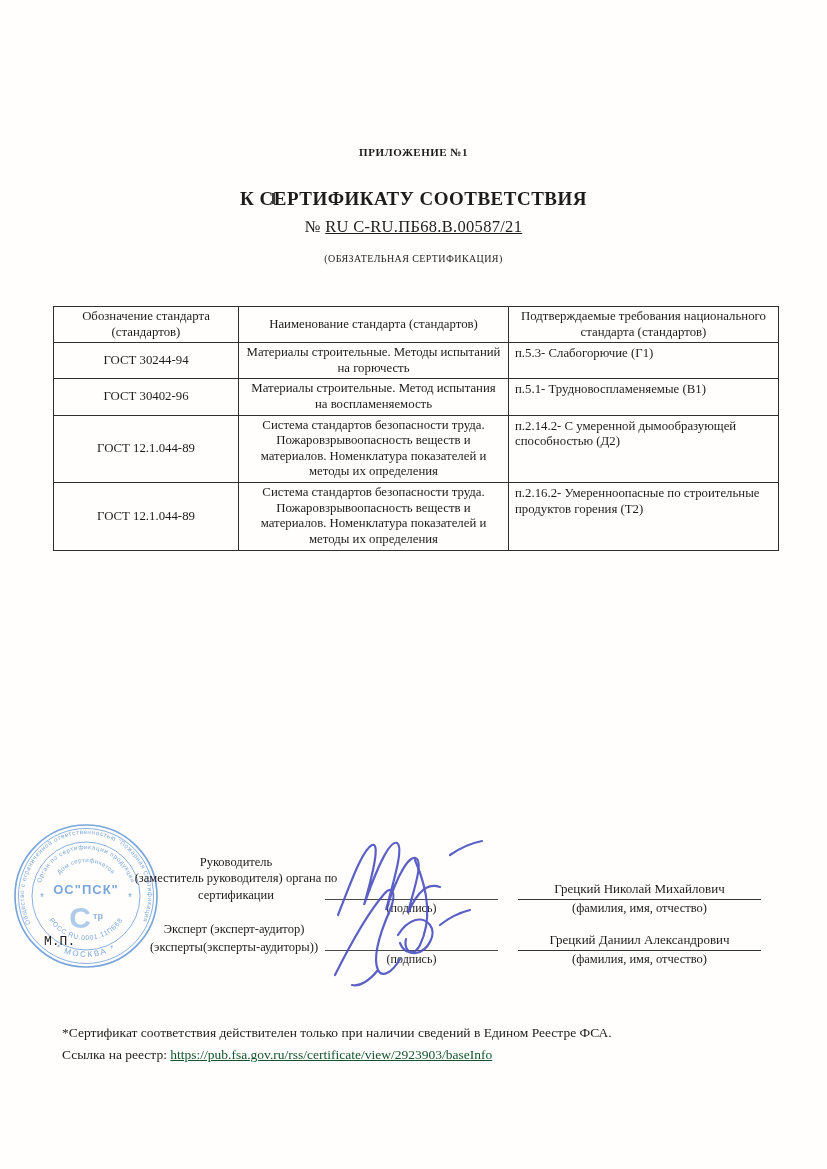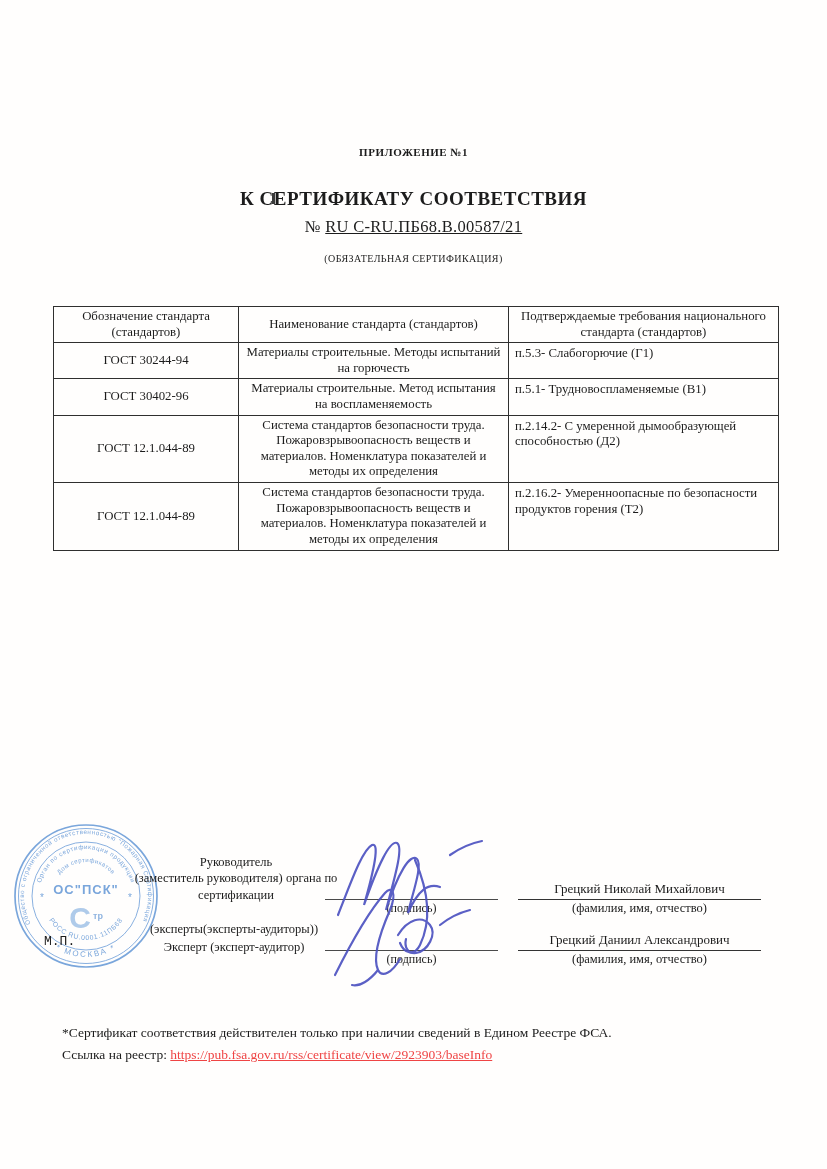--- a/index.html
+++ b/index.html
@@ -41,21 +41,21 @@
   .scap2 { left:325px; top:952px; width:173px; font-size:12px; }
 
   .nline1 { left:518px; top:899px; width:243px; border-top:1.5px solid #333; }
   .nline2 { left:518px; top:950px; width:243px; border-top:1.5px solid #333; }
   .name1 { left:518px; top:881px; width:243px; font-size:13px; }
   .name2 { left:518px; top:932px; width:243px; font-size:13px; }
   .ncap1 { left:518px; top:901px; width:243px; font-size:12.5px; }
   .ncap2 { left:518px; top:952px; width:243px; font-size:12.5px; }
 
   .footer { left:62px; top:1022px; width:700px; font-size:13.5px; line-height:1.65; }
-  .footer a { color:#ef4444; }
+  .footer a { color:#14532d; }
 
   .stamp-svg { left:8px; top:818px; z-index:4; opacity:.92; }
   .stamp-svg text, .stamp-svg textPath {
     font-family:"Liberation Sans", sans-serif;
   }
   .sig-svg { left:300px; top:815px; z-index:5; pointer-events:none; }
   .speck { left:272px; top:193px; width:3px; height:11px; background:#3a3a3a; }
 </style>
 </head>
 <body>
@@ -94,21 +94,21 @@
         <td class="c3">п.5.1- Трудновоспламеняемые (В1)</td>
       </tr>
       <tr class="r3">
         <td class="c1">ГОСТ 12.1.044-89</td>
         <td class="c2">Система стандартов безопасности труда. Пожаровзрывоопасность веществ и материалов. Номенклатура показателей и методы их определения</td>
         <td class="c3">п.2.14.2- С умеренной дымообразующей способностью (Д2)</td>
       </tr>
       <tr class="r4">
         <td class="c1">ГОСТ 12.1.044-89</td>
         <td class="c2">Система стандартов безопасности труда. Пожаровзрывоопасность веществ и материалов. Номенклатура показателей и методы их определения</td>
-        <td class="c3">п.2.16.2- Умеренноопасные по безопасности продуктов горения (Т2)</td>
+        <td class="c3">п.2.16.2- Умеренноопасные по строительные продуктов горения (Т2)</td>
       </tr>
     </tbody>
   </table>
 
   <svg class="abs stamp-svg" width="156" height="156" viewBox="0 0 156 156">
     <defs>
       <path id="arcOuterTop" d="M 21.8 104.2 A 62 62 0 1 1 134.2 104.2" fill="none"></path>
       <path id="arcOuterBottom" d="M 17 78 A 61 61 0 0 0 139 78" fill="none"></path>
       <path id="arcMidTop" d="M 35.4 97.9 A 47 47 0 1 1 120.6 97.9" fill="none"></path>
       <path id="arcMidBottom" d="M 34 78 A 44 44 0 0 0 122 78" fill="none"></path>
@@ -143,22 +143,22 @@
   </svg>
 
   <div class="abs mp">М.П.</div>
 
   <div class="abs ctr role1">
     <div>Руководитель</div>
     <div>(заместитель руководителя) органа по</div>
     <div>сертификации</div>
   </div>
   <div class="abs ctr role2">
+    <div>Эксперт (эксперт-аудитор)</div>
     <div>(эксперты(эксперты-аудиторы))</div>
-    <div>Эксперт (эксперт-аудитор)</div>
   </div>
 
   <div class="abs sigline sline1"></div>
   <div class="abs ctr scap1">(подпись)</div>
   <div class="abs sigline sline2"></div>
   <div class="abs ctr scap2">(подпись)</div>
 
   <div class="abs ctr name1">Грецкий Николай Михайлович</div>
   <div class="abs nline1"></div>
   <div class="abs ctr ncap1">(фамилия, имя, отчество)</div>

